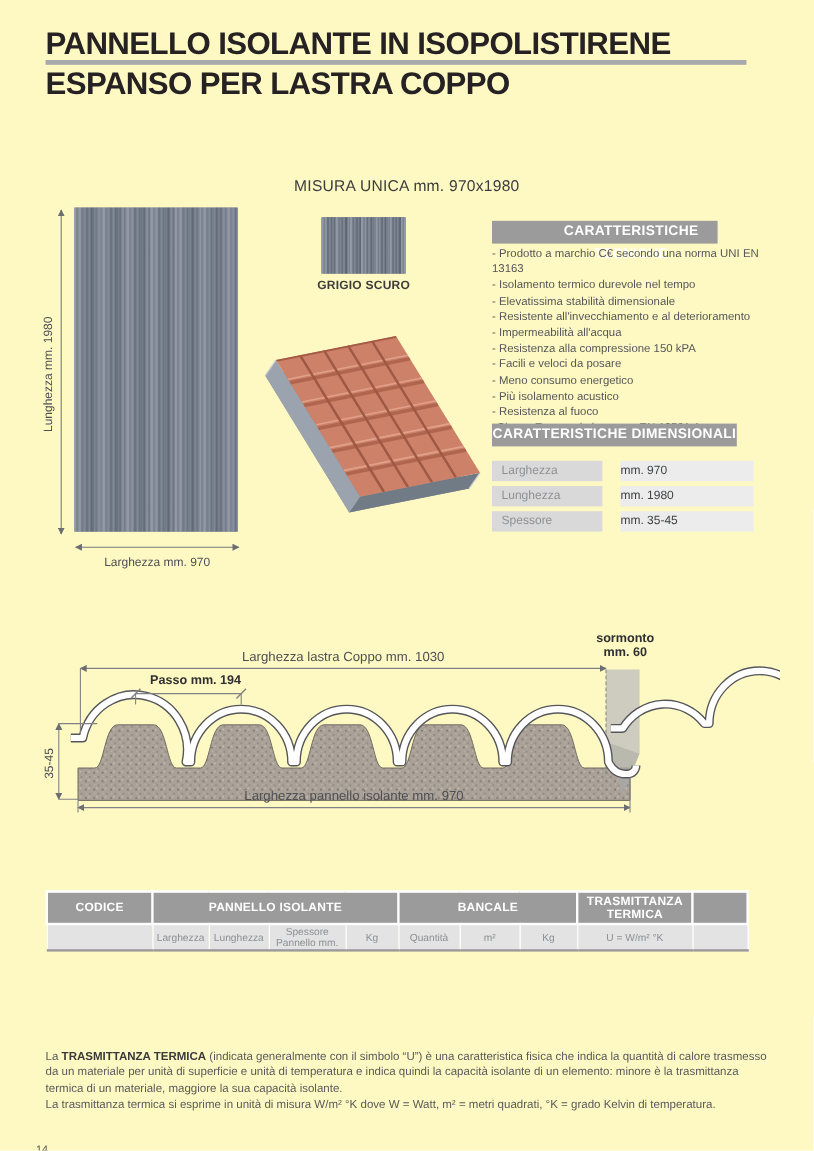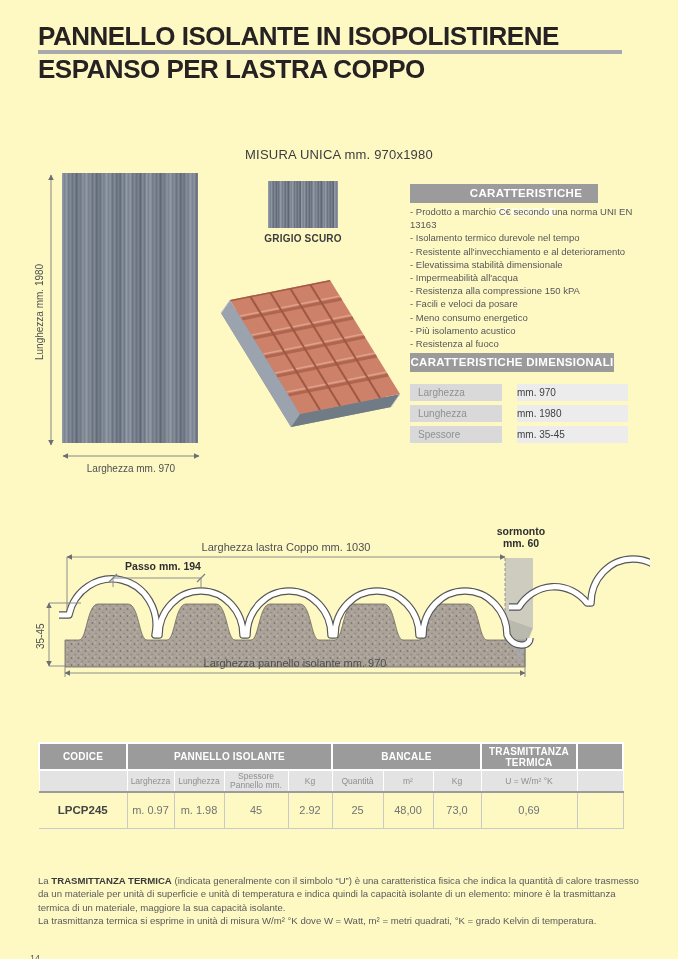--- a/index.html
+++ b/index.html
@@ -126,22 +126,22 @@
           <line x1="94" y1="24" x2="164" y2="138"></line>
       </g>
       <line x1="14" y1="40" x2="114" y2="20" stroke="#a55a45" stroke-width="3"></line>
     </g>
   </svg>
 
   <div class="gray-bar" id="tech-bar">CARATTERISTICHE TECNICHE</div>
   <div id="tech-list">
     <div>- Prodotto a marchio C€ secondo una norma UNI EN 13163</div>
     <div>- Isolamento termico durevole nel tempo</div>
+    <div>- Elevatissima stabilità dimensionale</div>
     <div>- Resistente all'invecchiamento e al deterioramento</div>
-    <div>- Elevatissima stabilità dimensionale</div>
     <div>- Impermeabilità all'acqua</div>
     <div>- Resistenza alla compressione 150 kPA</div>
     <div>- Facili e veloci da posare</div>
     <div>- Meno consumo energetico</div>
     <div>- Più isolamento acustico</div>
     <div>- Resistenza al fuoco</div>
     <div class="last">Classe E secondo la norma EN 13501-1</div>
   </div>
 
   <div class="gray-bar" id="dim-bar">CARATTERISTICHE DIMENSIONALI</div>
@@ -255,32 +255,20 @@
       <td>Larghezza</td>
       <td>Lunghezza</td>
       <td>Spessore Pannello mm.</td>
       <td>Kg</td>
       <td>Quantità</td>
       <td>m²</td>
       <td>Kg</td>
       <td>U = W/m² °K</td>
       <td></td>
     </tr>
-    <tr class="data data2">
-      <td>LPCP245</td>
-      <td>m. 0.97</td>
-      <td>m. 1.98</td>
-      <td>45</td>
-      <td>2.92</td>
-      <td>25</td>
-      <td>48,00</td>
-      <td>73,0</td>
-      <td>0,69</td>
-      <td></td>
-    </tr>
   </tbody>
     </table>
 
   <div id="footer-text">
     <p><span>La </span><b>TRASMITTANZA TERMICA</b><span> (indicata generalmente con il simbolo “U”) è una caratteristica fisica che indica la quantità di calore trasmesso da un materiale per unità di superficie e unità di temperatura e indica quindi la capacità isolante di un elemento: minore è la trasmittanza termica di un materiale, maggiore la sua capacità isolante.</span></p>
     <p>La trasmittanza termica si esprime in unità di misura W/m² °K dove W = Watt, m² = metri quadrati, °K = grado Kelvin di temperatura.</p>
   </div>
   <div id="page-num">14</div>
 
 </div>

